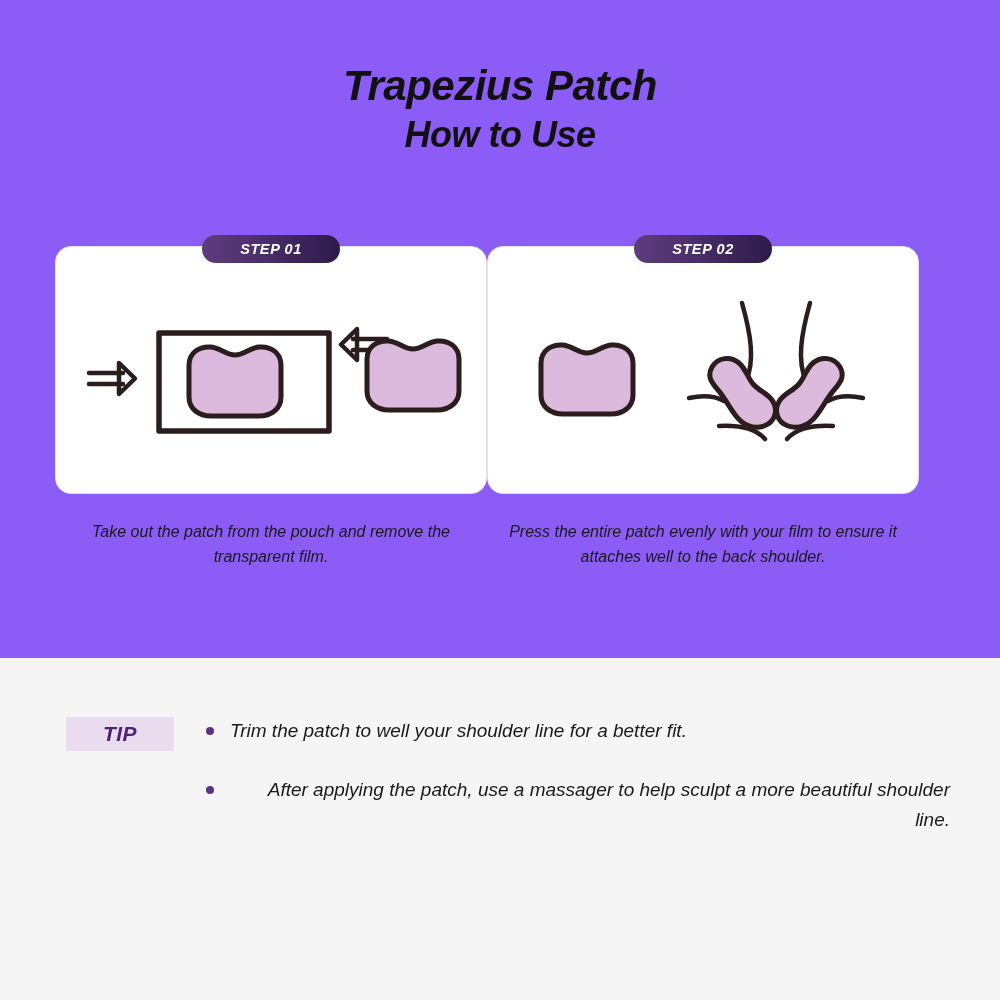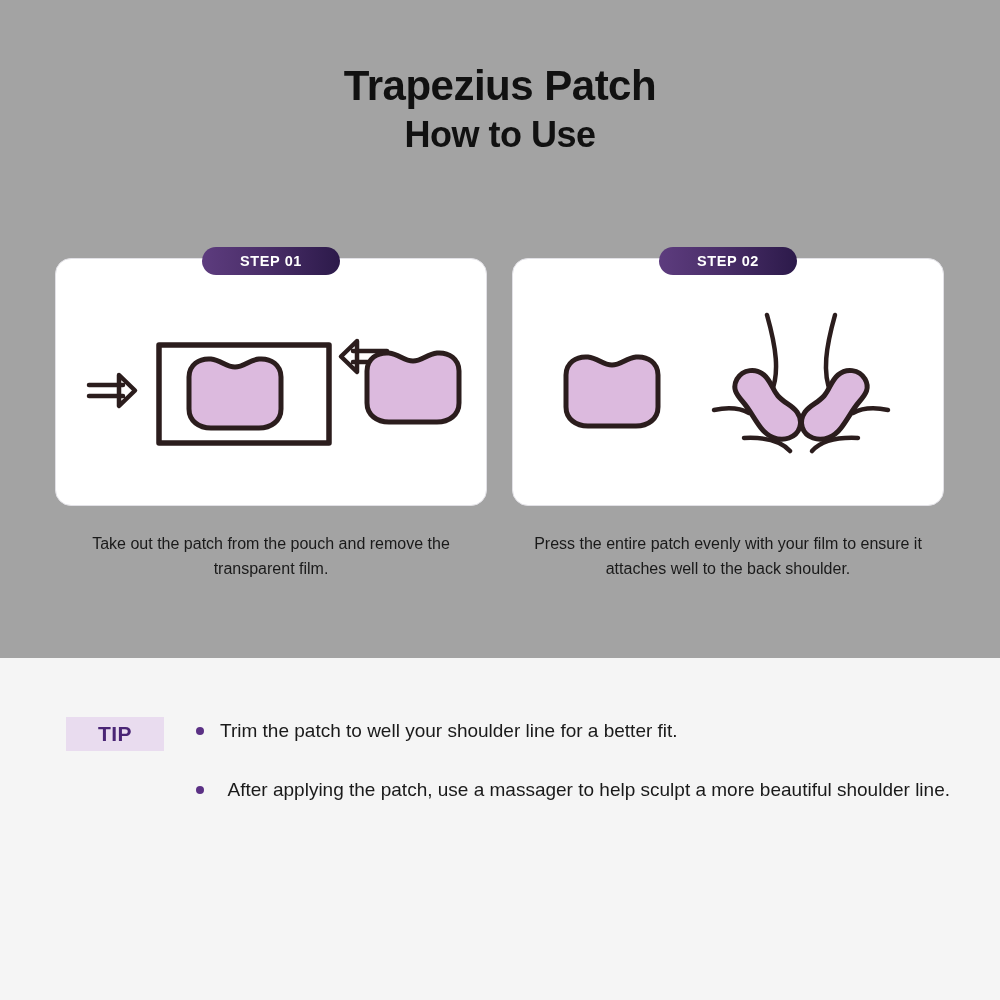--- a/index.html
+++ b/index.html
@@ -14,21 +14,22 @@
     background: #ffffff;
     position: relative;
     overflow: hidden;
   }
 
   
   .page {
     position: relative;
     width: 1000px;
     height: 1000px;
-    background: #a3a3a3;
+    background: #8b5cf6;
+    font-style: italic;
   }
 
   
   .header {
     position: absolute;
     top: 62px;
     left: 0;
     width: 1000px;
     text-align: center;
   }
@@ -48,22 +49,20 @@
     margin-top: 4px;
   }
 
   
   .steps {
     position: absolute;
     top: 246px;
     left: 55px;
     width: 890px;
     display: flex;
-    gap: 25px;
-    margin-top: 12px;
   }
   .step-col {
     width: 432px;
     position: relative;
   }
 
   .step-card {
     position: relative;
     height: 248px;
     border: 1px solid #e2e1e6;
@@ -122,21 +121,21 @@
     position: absolute;
     top: 58px;
     left: 66px;
     right: 50px;
     display: flex;
     align-items: flex-start;
   }
 
   .tip-badge {
     flex: 0 0 auto;
-    width: 98px;
+    width: 108px;
     height: 34px;
     background: #e9dcef;
     color: #4a2575;
     font-size: 21px;
     font-weight: 600;
     letter-spacing: 0.5px;
     display: flex;
     align-items: center;
     justify-content: center;
     margin-top: 1px;

